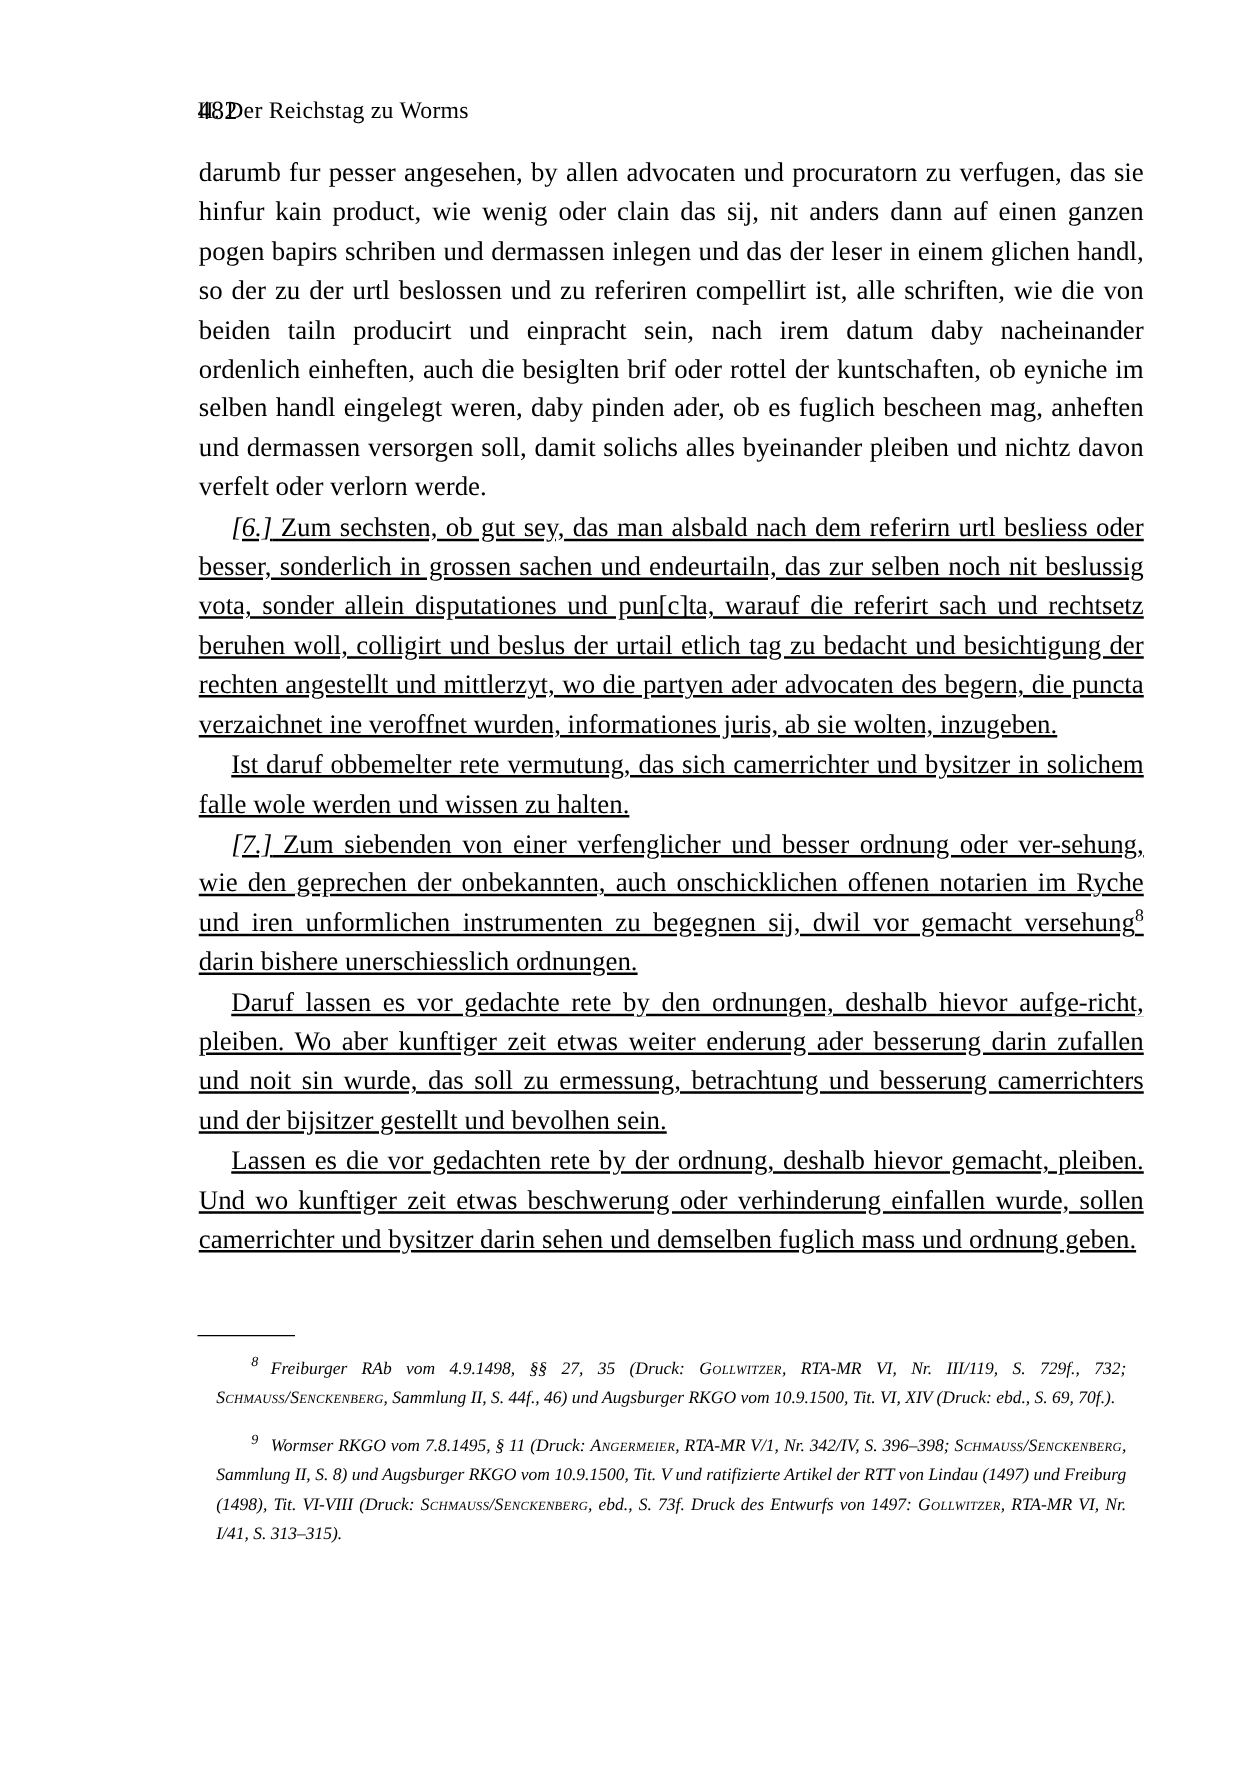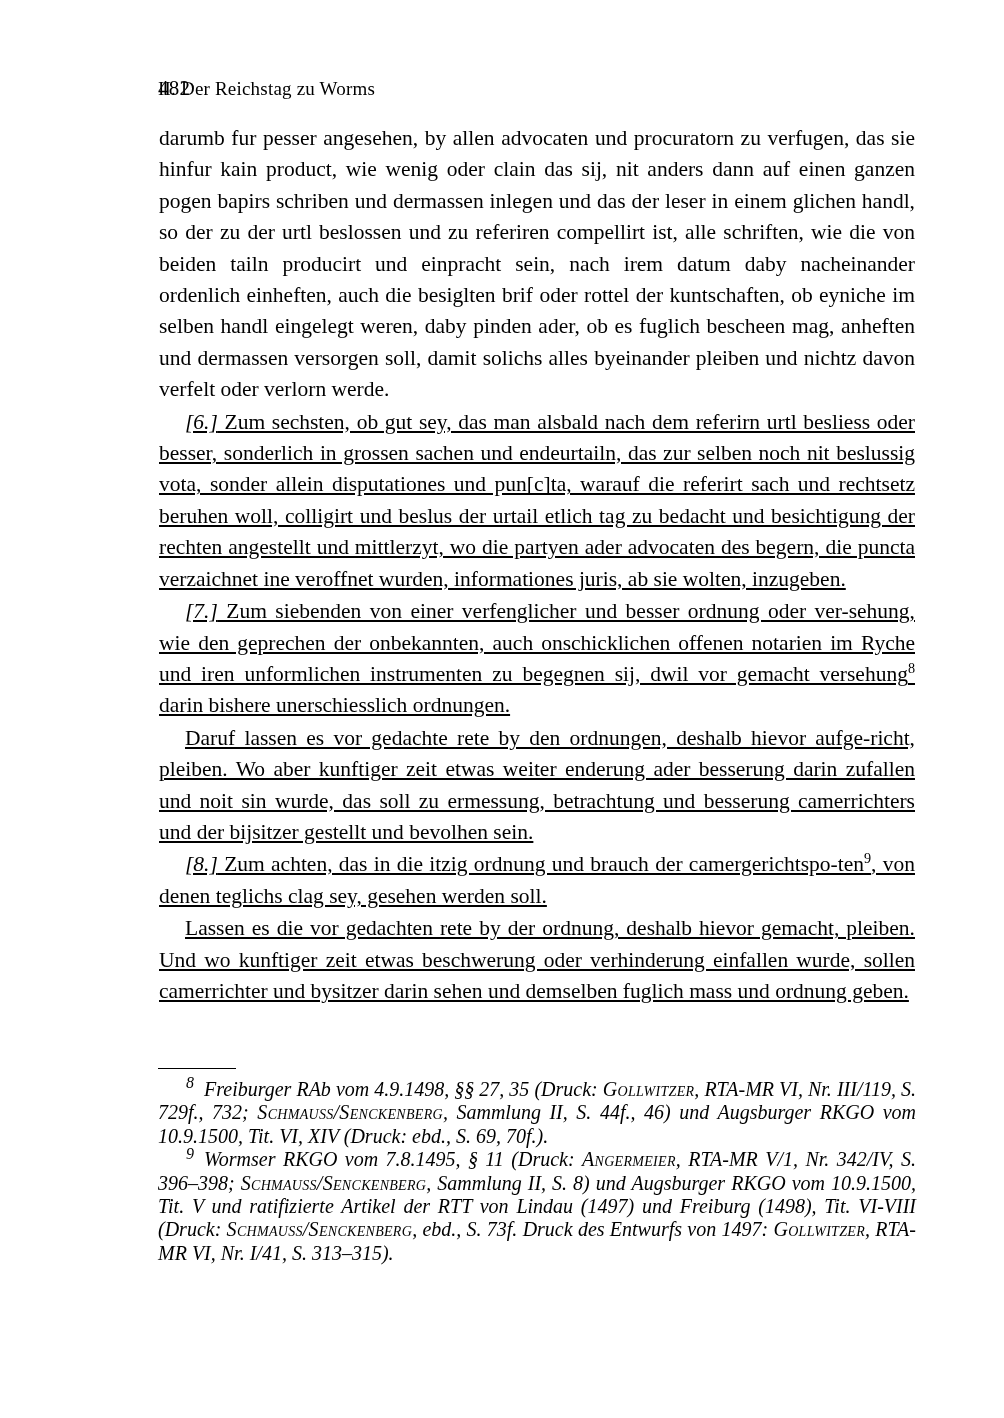--- a/index.html
+++ b/index.html
@@ -78,22 +78,22 @@
     top: 1068px;
     width: 758px;
   }
   .fn-rule {
     width: 78px;
     height: 1px;
     background: #000000;
     margin: 0 0 9px 0;
   }
   p.footnote {
-    margin: 0;
-    font-size: 20px;
+    margin: 15px;
+    font-size: 14px;
     line-height: 23.4px;
     text-align: justify;
     font-style: italic;
   }
   p.footnote .fn-num {
     font-style: italic;
     font-size: 0.8em;
     vertical-align: super;
     line-height: 0;
     margin-left: 28px;
@@ -114,26 +114,26 @@
     <div class="folio">482</div>
     <div class="running-title">II. Der Reichstag zu Worms</div>
   </div>
 
   <div class="body">
 
     <p class="para"><span>darumb fur pesser angesehen, by allen advocaten und procuratorn zu verfugen, das sie hinfur kain product, wie wenig oder clain das sij, nit anders dann auf einen ganzen pogen bapirs schriben und dermassen inlegen und das der leser in einem glichen handl, so der zu der urtl beslossen und zu referiren compellirt ist, alle schriften, wie die von beiden tailn producirt und einpracht sein, nach irem datum daby nacheinander ordenlich einheften, auch die besiglten brif oder rottel der kuntschaften, ob eyniche im selben handl eingelegt weren, daby pinden ader, ob es fuglich bescheen mag, anheften und dermassen versorgen soll, damit solichs alles byeinander pleiben und nichtz davon verfelt oder verlorn werde.</span></p>
 
     <p class="para indent"><span class="italic">[6.]</span><span> Zum sechsten, ob gut sey, das man alsbald nach dem referirn urtl besliess oder besser, sonderlich in grossen sachen und endeurtailn, das zur selben noch nit beslussig vota, sonder allein disputationes und pun[c]ta, warauf die referirt sach und rechtsetz beruhen woll, colligirt und beslus der urtail etlich tag zu bedacht und besichtigung der rechten angestellt und mittlerzyt, wo die partyen ader advocaten des begern, die puncta verzaichnet ine veroffnet wurden, informationes juris, ab sie wolten, inzugeben.</span></p>
 
+    <p class="para indent"><span>Ist daruf obbemelter rete vermutung, das sich camerrichter und bysitzer in solichem falle wole werden und wissen zu halten.</span></p>
 
     <p class="para indent"><span class="italic">[7.]</span><span> Zum siebenden von einer verfenglicher und besser ordnung oder ver-sehung, wie den geprechen der onbekannten, auch onschicklichen offenen notarien im Ryche und iren unformlichen instrumenten zu begegnen sij, dwil vor gemacht versehung</span><sup>8</sup><span> darin bishere unerschiesslich ordnungen.</span></p>
 
     <p class="para indent"><span>Daruf lassen es vor gedachte rete by den ordnungen, deshalb hievor aufge-richt, pleiben. Wo aber kunftiger zeit etwas weiter enderung ader besserung darin zufallen und noit sin wurde, das soll zu ermessung, betrachtung und besserung camerrichters und der bijsitzer gestellt und bevolhen sein.</span></p>
 
-    <p class="para indent"><span class="italic">[8.]</span><span> Zum achten, das in die itzig ordnung und brauch der camergerichtspo-ten</span><sup>9</sup><span>, von denen teglichs clag sey, gesehen werden soll.</span></p>
 
     <p class="para indent"><span>Lassen es die vor gedachten rete by der ordnung, deshalb hievor gemacht, pleiben. Und wo kunftiger zeit etwas beschwerung oder verhinderung einfallen wurde, sollen camerrichter und bysitzer darin sehen und demselben fuglich mass und ordnung geben.</span></p>
 
   </div>
 
   <div class="footnotes">
     <div class="fn-rule"></div>
     <p class="footnote">
       <span class="fn-num">8</span><span class="fn-body"><span class="italic">Freiburger RAb vom 4.9.1498, §§ 27, 35 (Druck: </span><span class="sc">Gollwitzer</span><span class="italic">, RTA-MR VI, Nr. III/119, S. 729f., 732; </span><span class="sc">Schmauss/Senckenberg</span><span class="italic">, Sammlung II, S. 44f., 46) und Augsburger RKGO vom 10.9.1500, Tit. VI, XIV (Druck: ebd., S. 69, 70f.).</span></span>
     </p>

